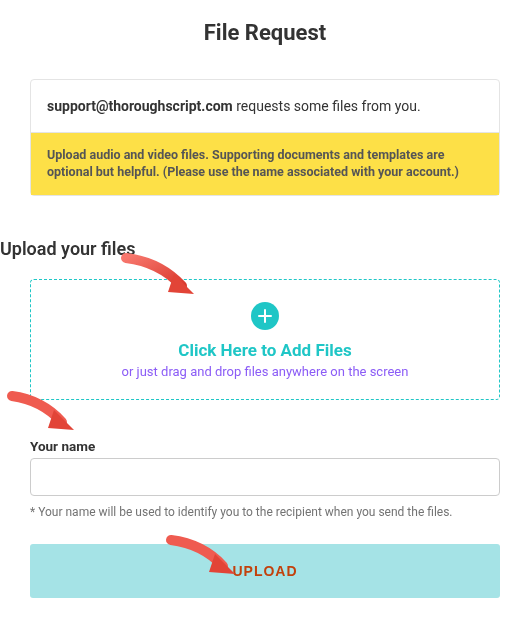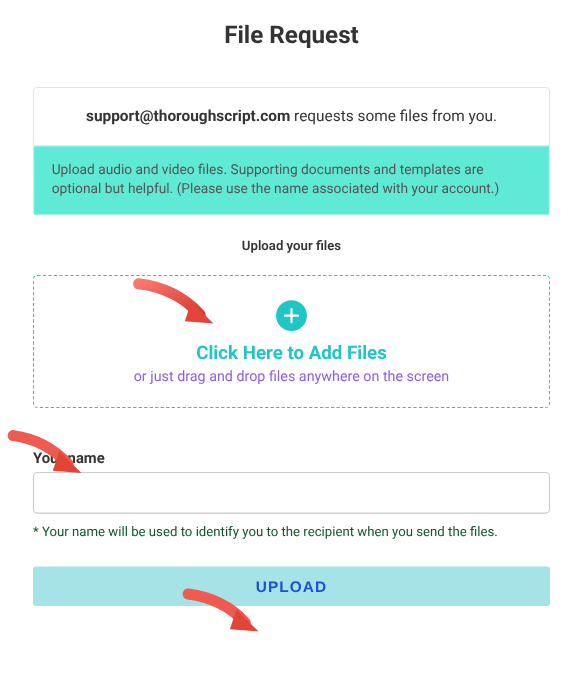--- a/index.html
+++ b/index.html
@@ -18,37 +18,36 @@
     margin-top: 20px;
     margin-bottom: 34px;
   }
   .card {
     margin: 0 30px;
     border: 1px solid #e4e4e4;
     border-radius: 4px;
   }
   .card-top {
     padding: 18px 16px;
-    text-align: center;
     font-size: 14px;
     border-bottom: 1px solid #e4e4e4;
   }
   .card-top .bold { font-weight: 700; }
   .card-bot {
     padding: 14px 16px;
     font-size: 12.5px;
     color: #555;
-    background: #5eead4;
+    background: #fde047;
     line-height: 1.35;
+    font-weight: bold;
   }
   .upload-heading {
-    text-align: center;
-    font-size: 12px;
+    font-size: 18px;
     font-weight: 600;
-    margin-top: 20px;
+    margin-top: 42px;
     margin-bottom: 20px;
   }
   .dropzone {
     margin: 0 30px;
     border: 1px dashed #1fc6c6;
     border-radius: 4px;
     padding: 22px 10px 20px;
     text-align: center;
   }
   .plus-icon {
@@ -68,29 +67,29 @@
     cursor: pointer;
   }
   .drag-text { font-size: 13px; color: #8b5cf6; }
   .name-section { margin: 38px 30px 0; }
   .name-label { font-size: 13.5px; font-weight: 700; margin-bottom: 4px; display: block; }
   .name-input {
     width: 100%; height: 38px;
     border: 1px solid #ccc; border-radius: 4px;
     padding: 0 10px; font-size: 14px;
   }
-  .name-hint { font-size: 12px; color: #14532d; margin-top: 8px; line-height: 1.35; }
+  .name-hint { font-size: 12px; color: #737373; margin-top: 8px; line-height: 1.35; }
   .upload-btn {
     display: block;
     margin: 24px 30px 0;
     width: calc(100% - 60px);
-    height: 36px;
+    height: 54px;
     background: #a5e3e6;
     border: none; border-radius: 3px;
-    color: #1d4ed8; font-size: 14px; font-weight: 700;
+    color: #c2410c; font-size: 14px; font-weight: 700;
     letter-spacing: 1px; cursor: pointer;
   }
   
   .arrow {
     position: absolute;
     pointer-events: none;
   }
 </style>
 </head>
 <body>

